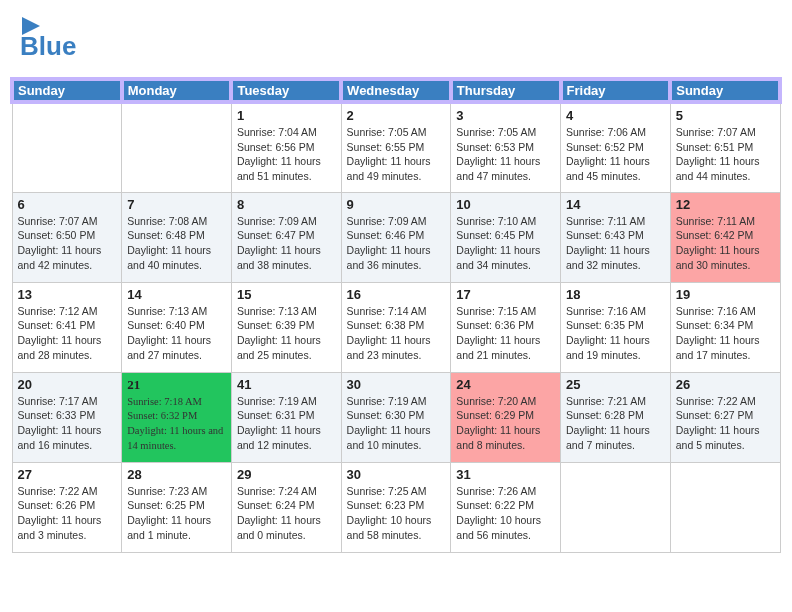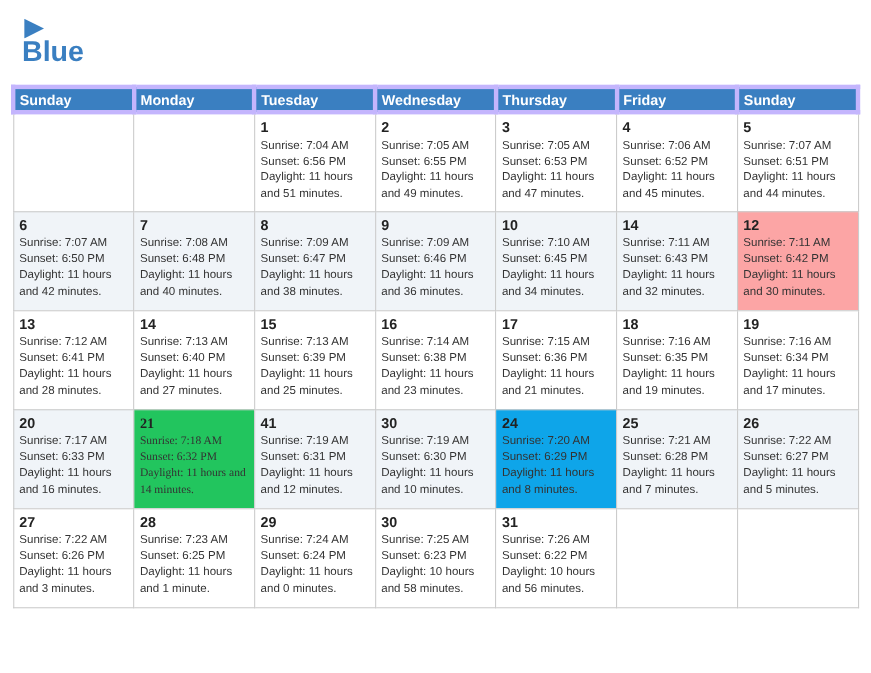--- a/index.html
+++ b/index.html
@@ -204,21 +204,21 @@
           <div class="day-info">Sunrise: 7:18 AM<br>Sunset: 6:32 PM<br>Daylight: 11 hours and 14 minutes.</div>
         </td>
         <td style="background: rgb(240, 244, 248);">
           <div class="day-number">41</div>
           <div class="day-info">Sunrise: 7:19 AM<br>Sunset: 6:31 PM<br>Daylight: 11 hours and 12 minutes.</div>
         </td>
         <td style="background: rgb(240, 244, 248);">
           <div class="day-number">30</div>
           <div class="day-info">Sunrise: 7:19 AM<br>Sunset: 6:30 PM<br>Daylight: 11 hours and 10 minutes.</div>
         </td>
-        <td style="background: #0ea5e9;">
+        <td style="background: #fca5a5;">
           <div class="day-number">24</div>
           <div class="day-info">Sunrise: 7:20 AM<br>Sunset: 6:29 PM<br>Daylight: 11 hours and 8 minutes.</div>
         </td>
         <td style="background: rgb(240, 244, 248);">
           <div class="day-number">25</div>
           <div class="day-info">Sunrise: 7:21 AM<br>Sunset: 6:28 PM<br>Daylight: 11 hours and 7 minutes.</div>
         </td>
         <td style="background: rgb(240, 244, 248);">
           <div class="day-number">26</div>
           <div class="day-info">Sunrise: 7:22 AM<br>Sunset: 6:27 PM<br>Daylight: 11 hours and 5 minutes.</div>

